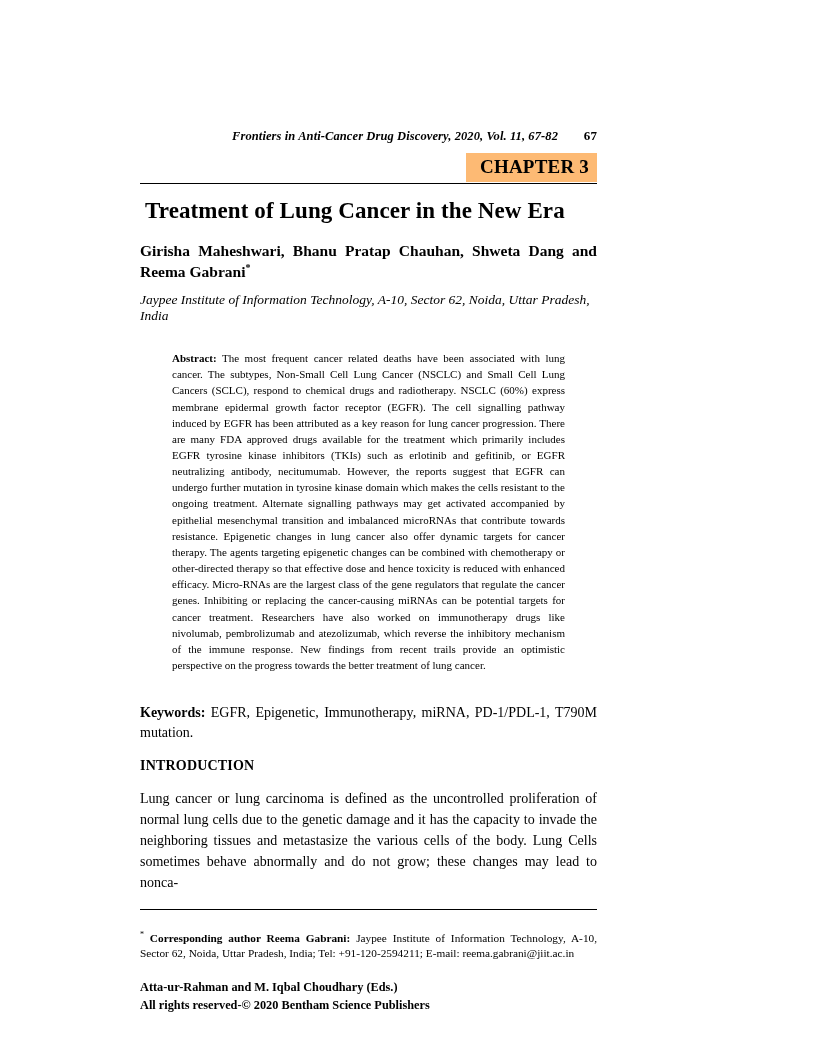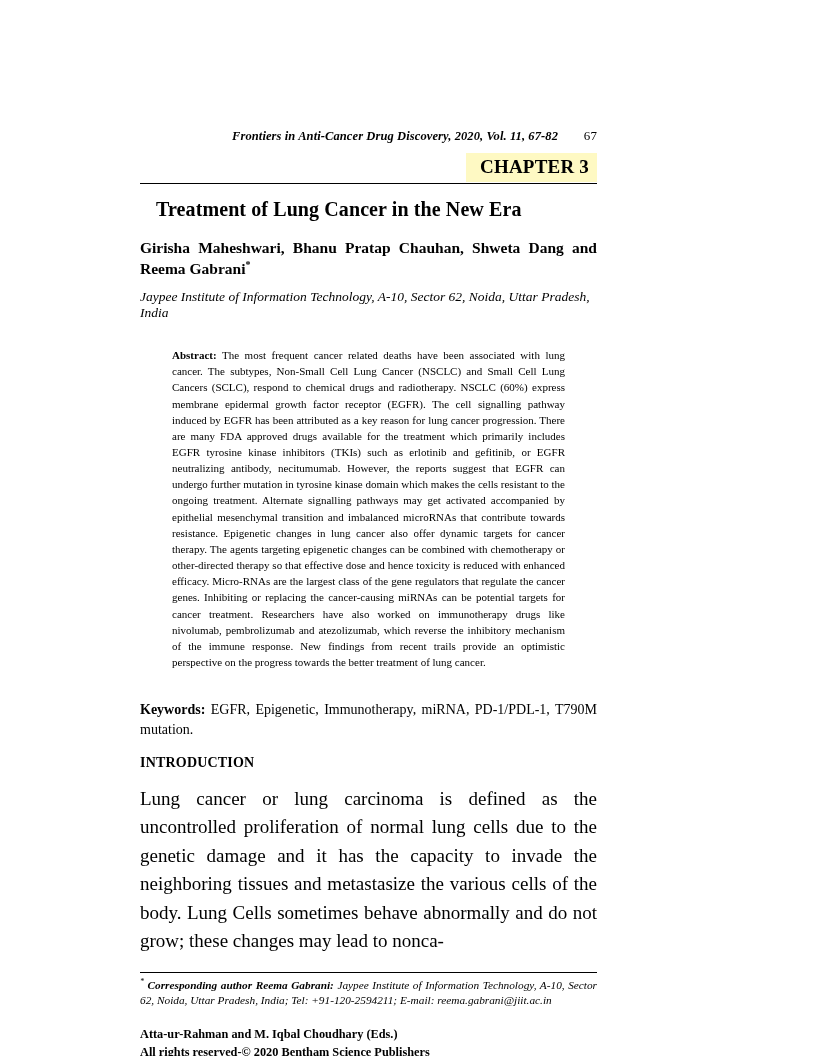--- a/index.html
+++ b/index.html
@@ -30,46 +30,46 @@
     font-style: italic;
     font-weight: bold;
     font-size: 12.5px;
     letter-spacing: 0.1px;
   }
   .runhead .journal {
     padding-left: 92px;
   }
   .runhead .pageno {
     font-style: normal;
-    font-weight: normal;
+    font-weight: bold;
     font-size: 13px;
   }
   
   .chapter-band {
     margin-top: 9px;
     display: flex;
     justify-content: flex-end;
   }
   .chapter-label {
-    background: #fef9c3;
+    background: #fdba74;
     font-weight: bold;
     font-size: 19px;
     padding: 3px 8px 4px 14px;
     letter-spacing: 0.2px;
   }
   .rule {
     border: 0;
     border-top: 1.3px solid #000;
     margin: 1px 0 0 0;
   }
   
   h1.title {
-    font-size: 20px;
+    font-size: 23px;
     font-weight: bold;
-    margin: 14px 0 0 16px;
+    margin: 14px 0 0 5px;
     letter-spacing: 0.1px;
   }
   .authors {
     font-size: 15.5px;
     font-weight: bold;
     margin-top: 17px;
     line-height: 1.32;
     text-align: justify;
   }
   .authors .and {
@@ -100,38 +100,37 @@
     text-align: justify;
   }
   .keywords b { font-weight: bold; }
   h2.section {
     font-size: 14px;
     font-weight: bold;
     margin: 15px 0 0 0;
     letter-spacing: 0.2px;
   }
   p.body-text {
-    font-size: 19px;
+    font-size: 14px;
     line-height: 1.5;
     margin: 14px 0 16px 0;
     text-align: justify;
   }
   
   .footnote-rule {
     border: 0;
     border-top: 0.9px solid #000;
     margin: 16px 0 0 0;
     width: 100%;
   }
   .footnote {
     font-size: 11.3px;
     line-height: 1.34;
-    margin-top: 4px;
+    margin-top: 20px;
     text-align: justify;
-    font-style: italic;
   }
   .footnote b { font-weight: bold; }
   .footnote sup { font-size: 8px; vertical-align: super; }
   
   .footer {
     margin-top: 18px;
     text-align: left;
     font-size: 12.3px;
     font-weight: bold;
     line-height: 1.45;

